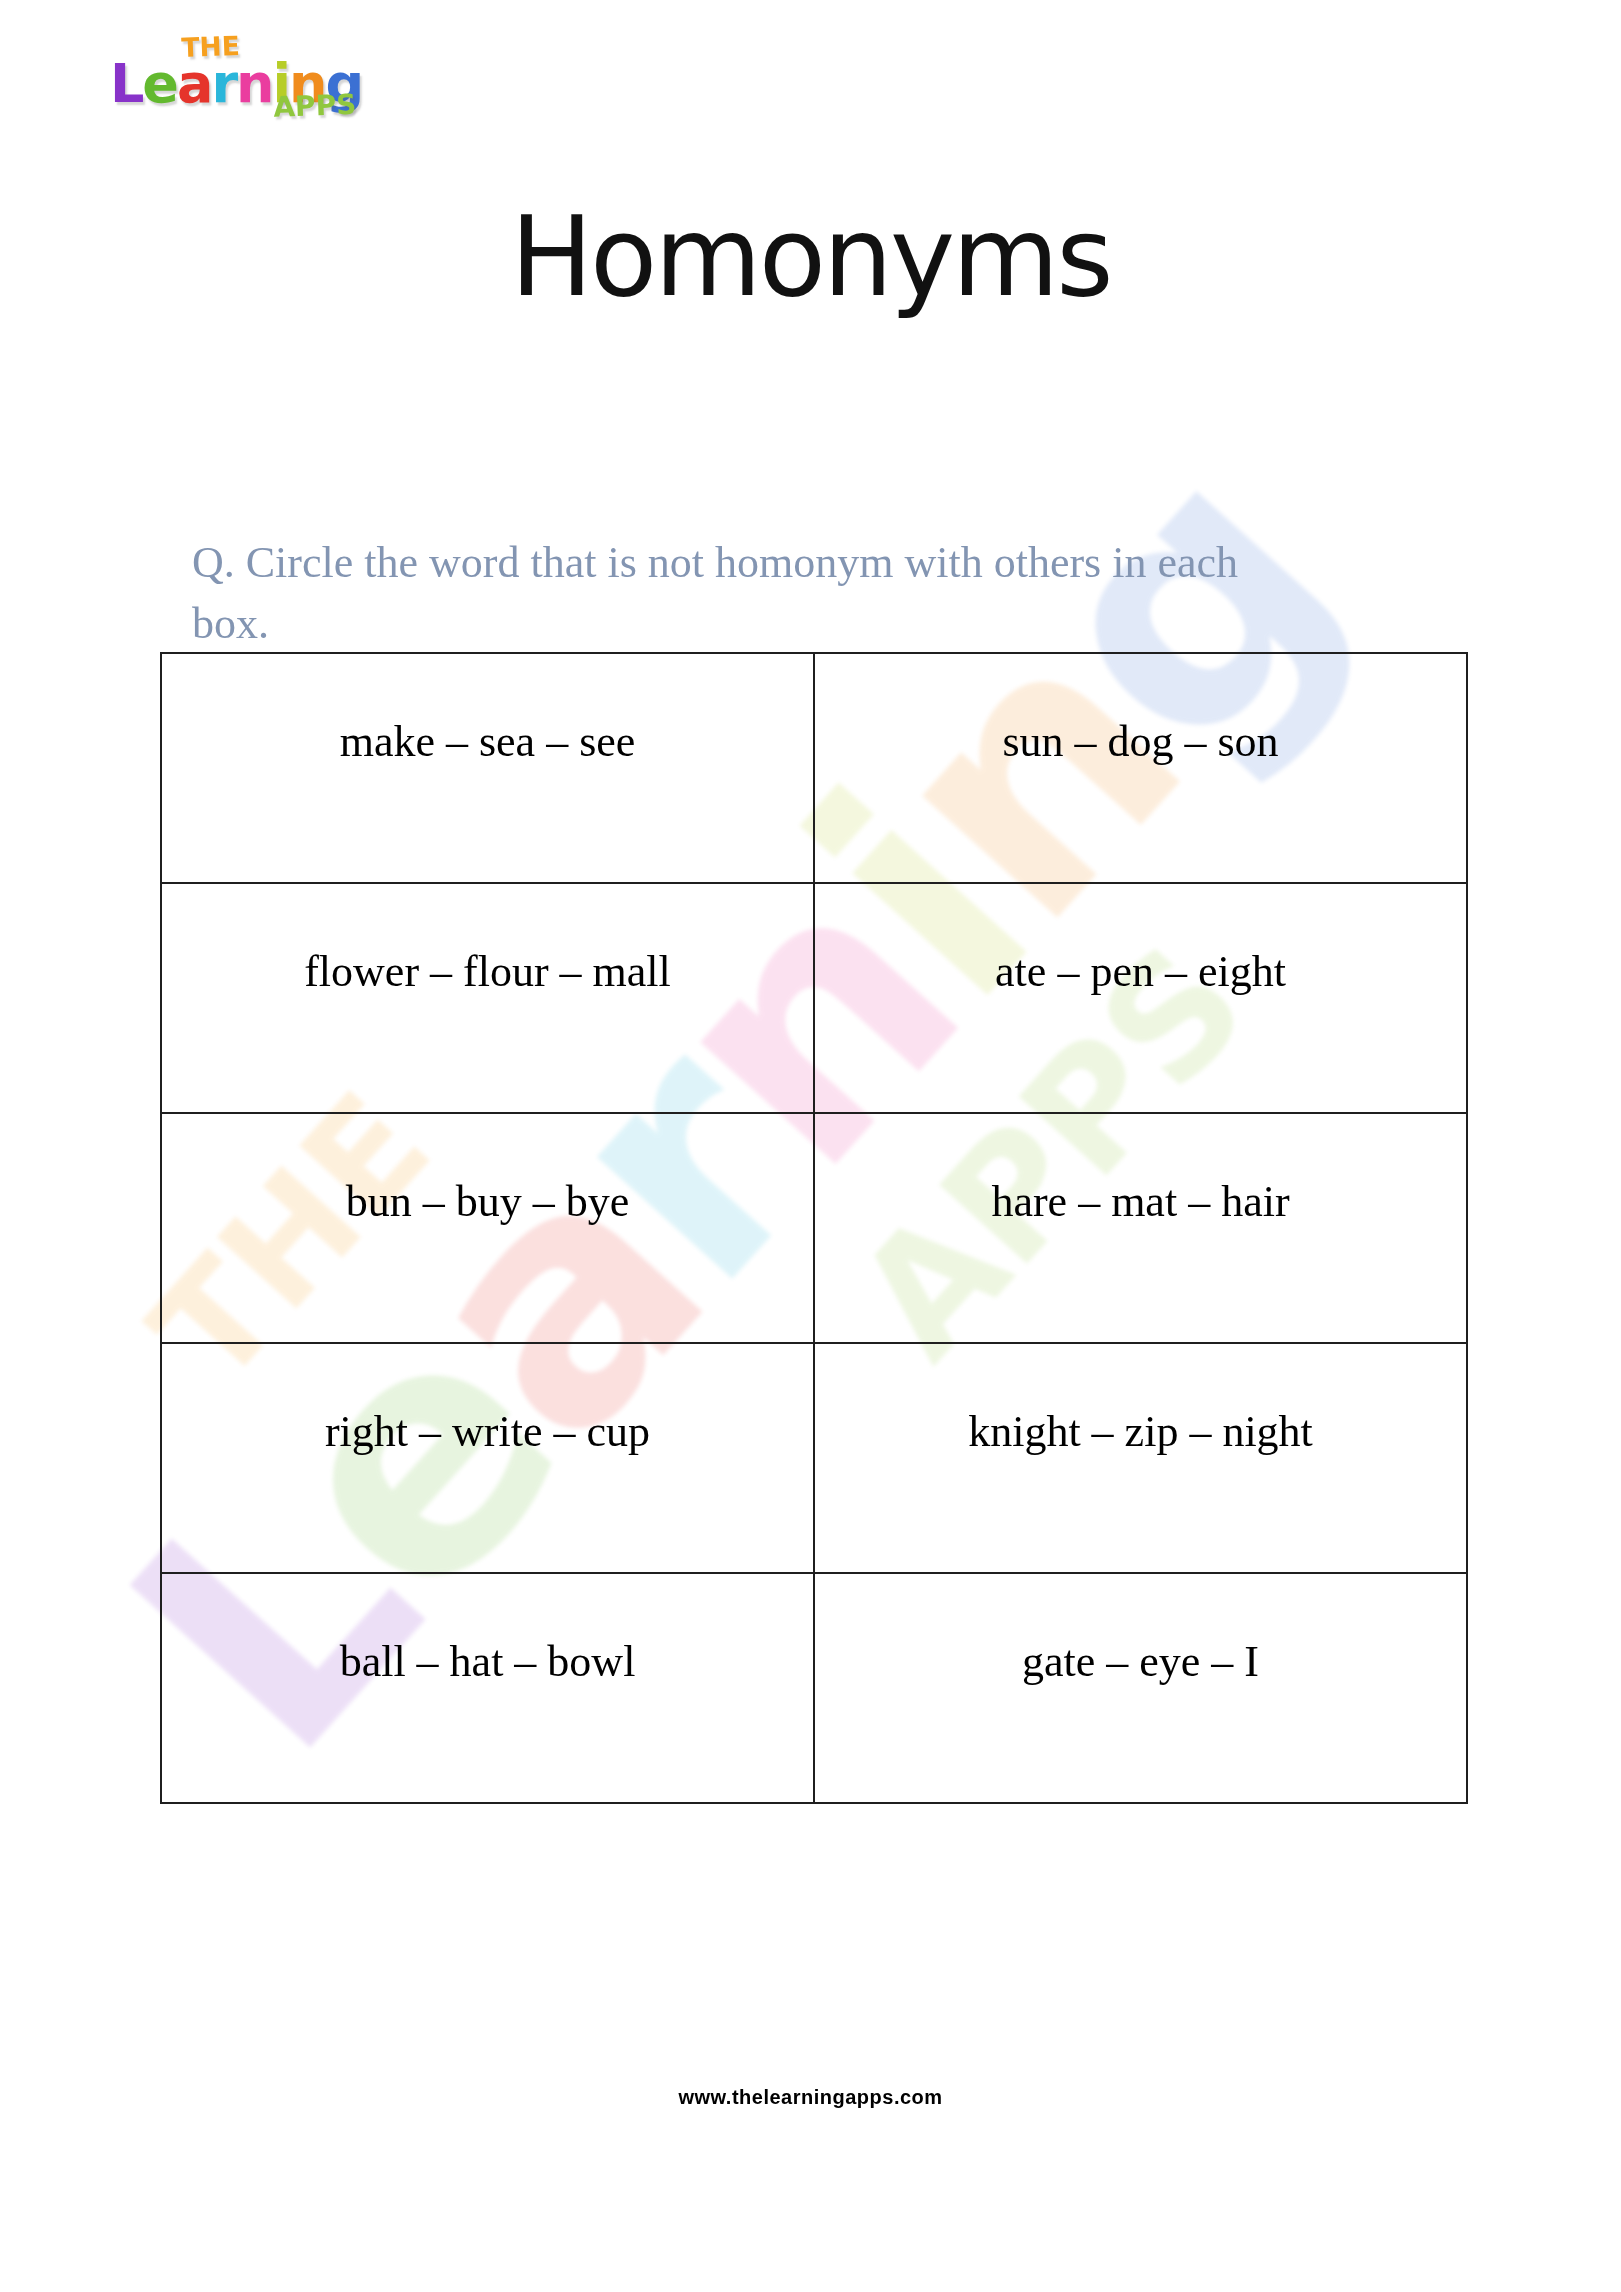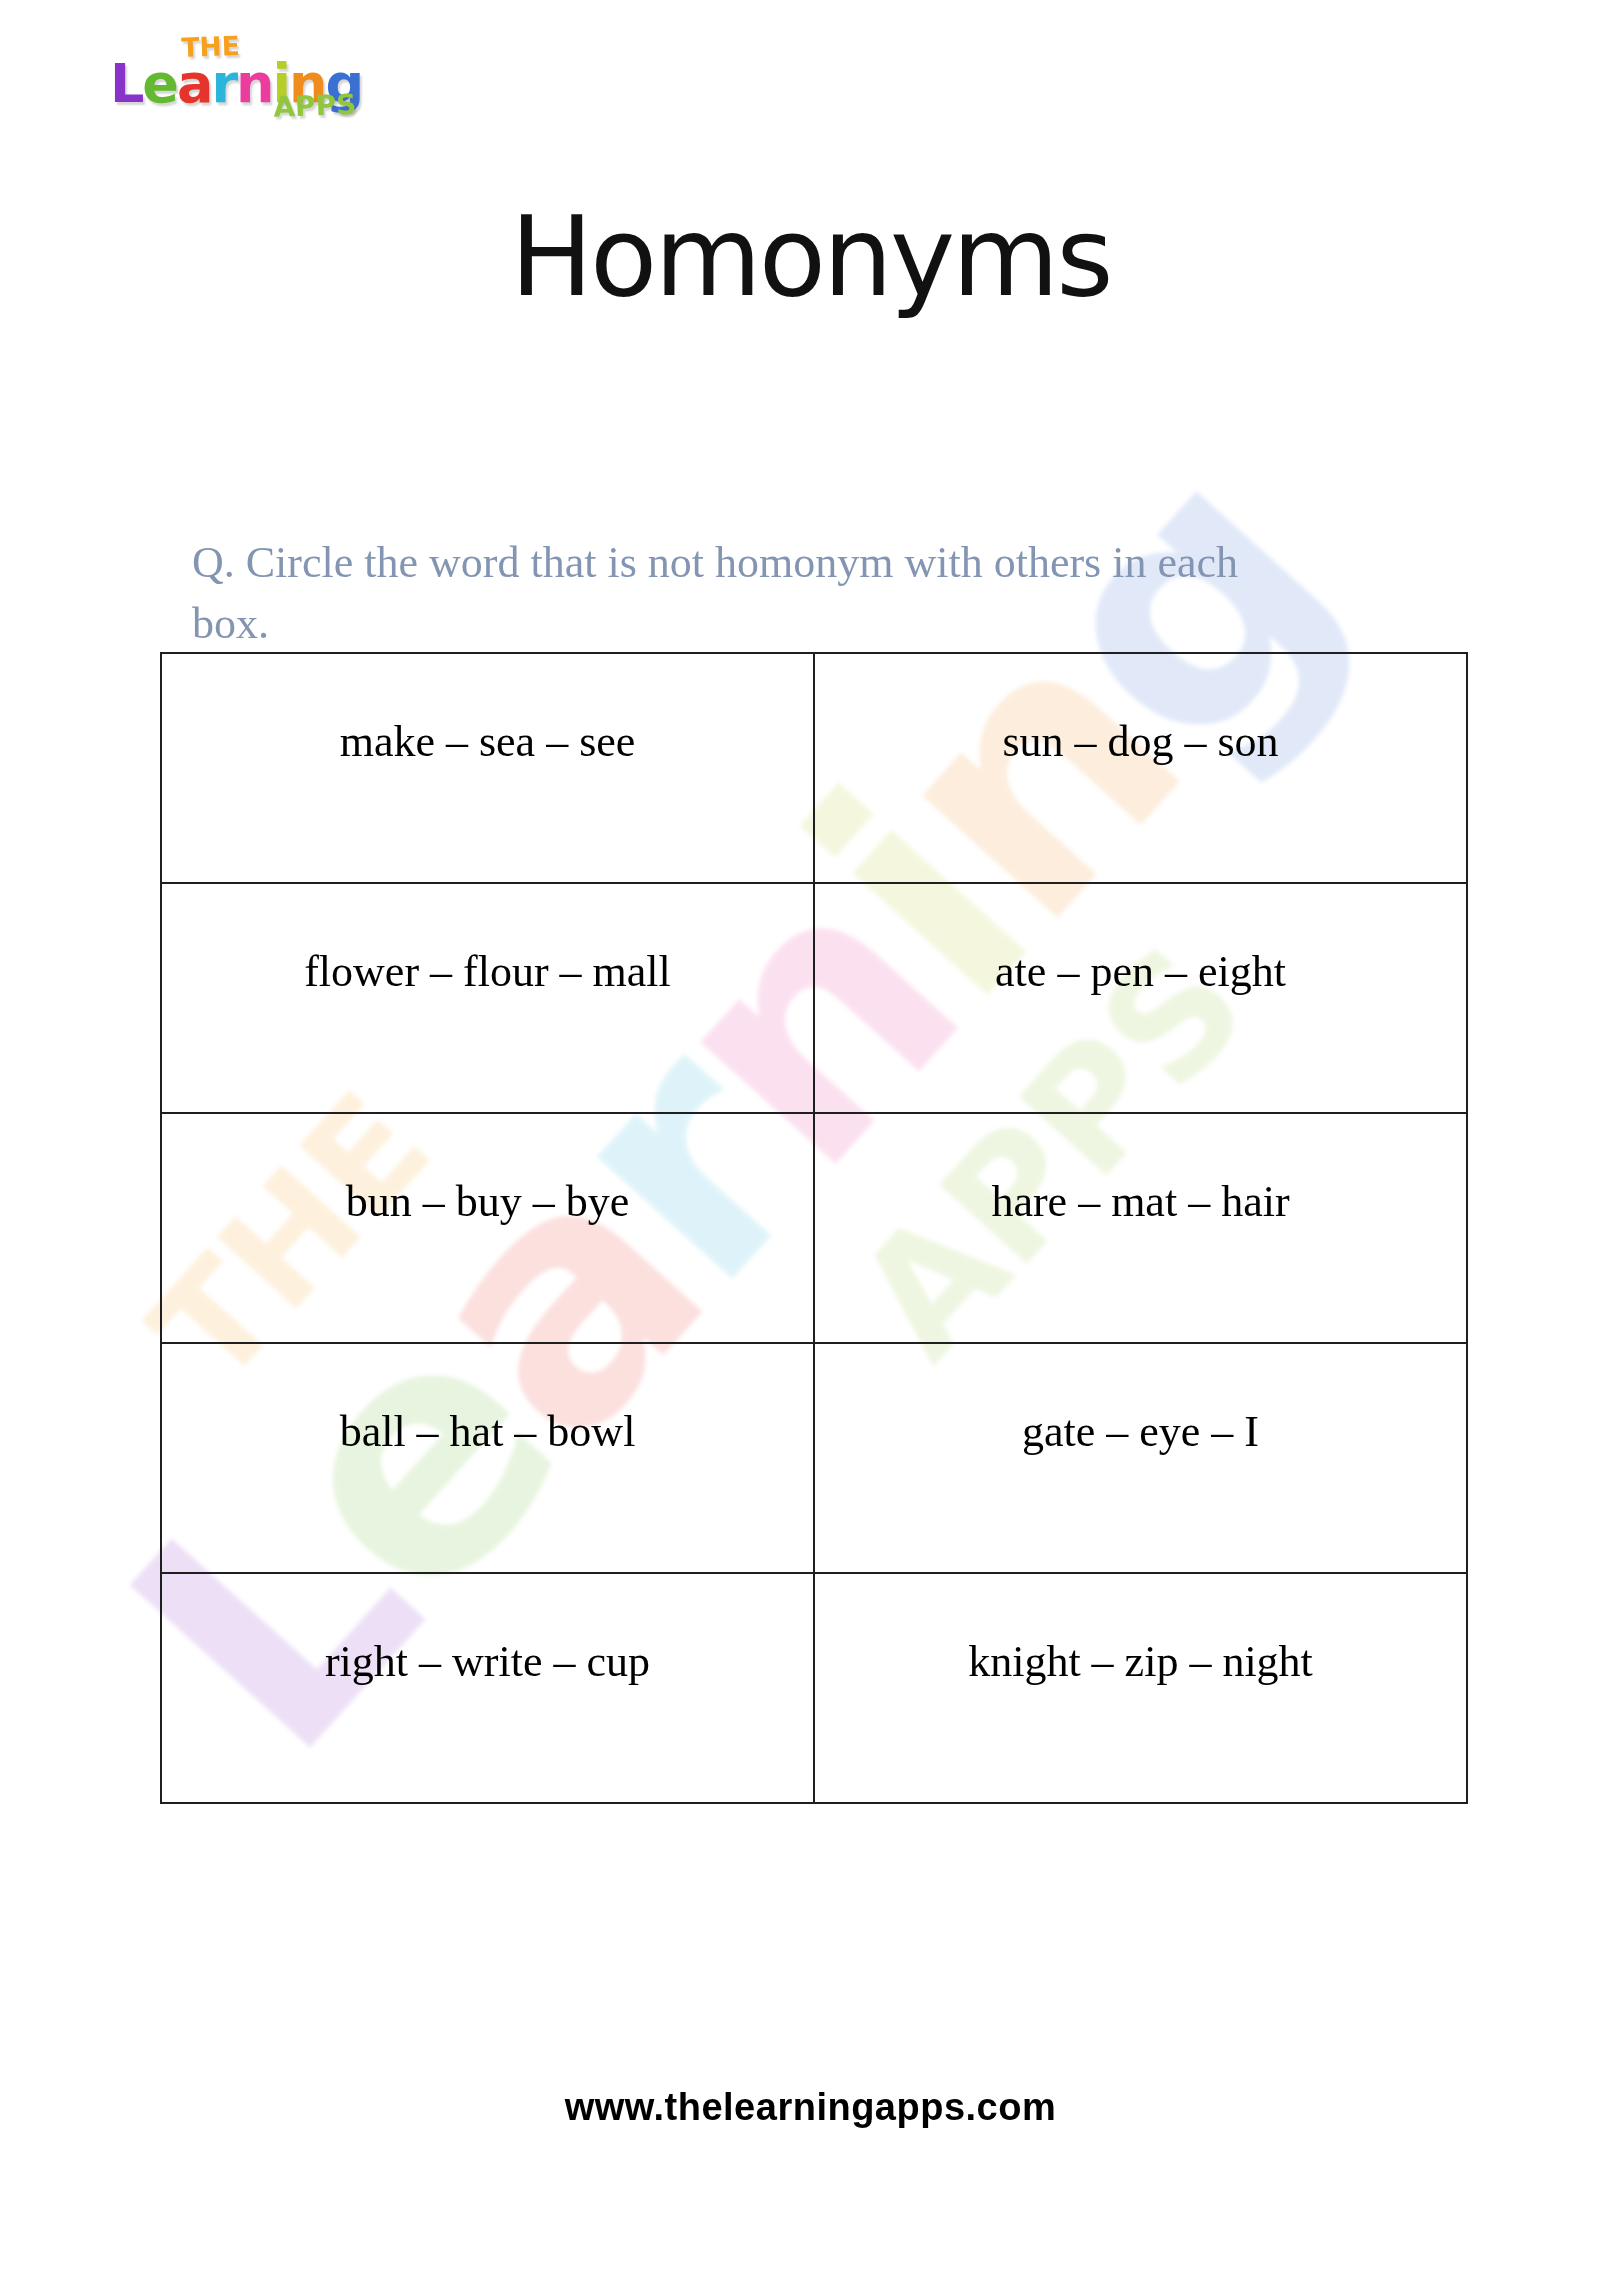--- a/index.html
+++ b/index.html
@@ -147,21 +147,21 @@
 
   
   .footer {
     position: absolute;
     top: 2086px;
     left: 0;
     width: 100%;
     text-align: center;
     font-family: "Liberation Sans", sans-serif;
     font-weight: bold;
-    font-size: 38px;
+    font-size: 20px;
     letter-spacing: 0.5px;
     color: #000;
     z-index: 2;
   }
 </style>
 </head>
 <body>
 
 <div class="page">
 
@@ -197,26 +197,26 @@
       </tr>
       <tr>
         <td>flower – flour – mall</td>
         <td>ate – pen – eight</td>
       </tr>
       <tr>
         <td>bun – buy – bye</td>
         <td>hare – mat – hair</td>
       </tr>
       <tr>
+        <td>right – write – cup</td>
+        <td>knight – zip – night</td>
+      </tr>
+      <tr>
         <td>ball – hat – bowl</td>
         <td>gate – eye – I</td>
       </tr>
-      <tr>
-        <td>right – write – cup</td>
-        <td>knight – zip – night</td>
-      </tr>
     </tbody>
   </table>
 
   <div class="footer">www.thelearningapps.com</div>
 
 </div>
 
 
 </body></html>

